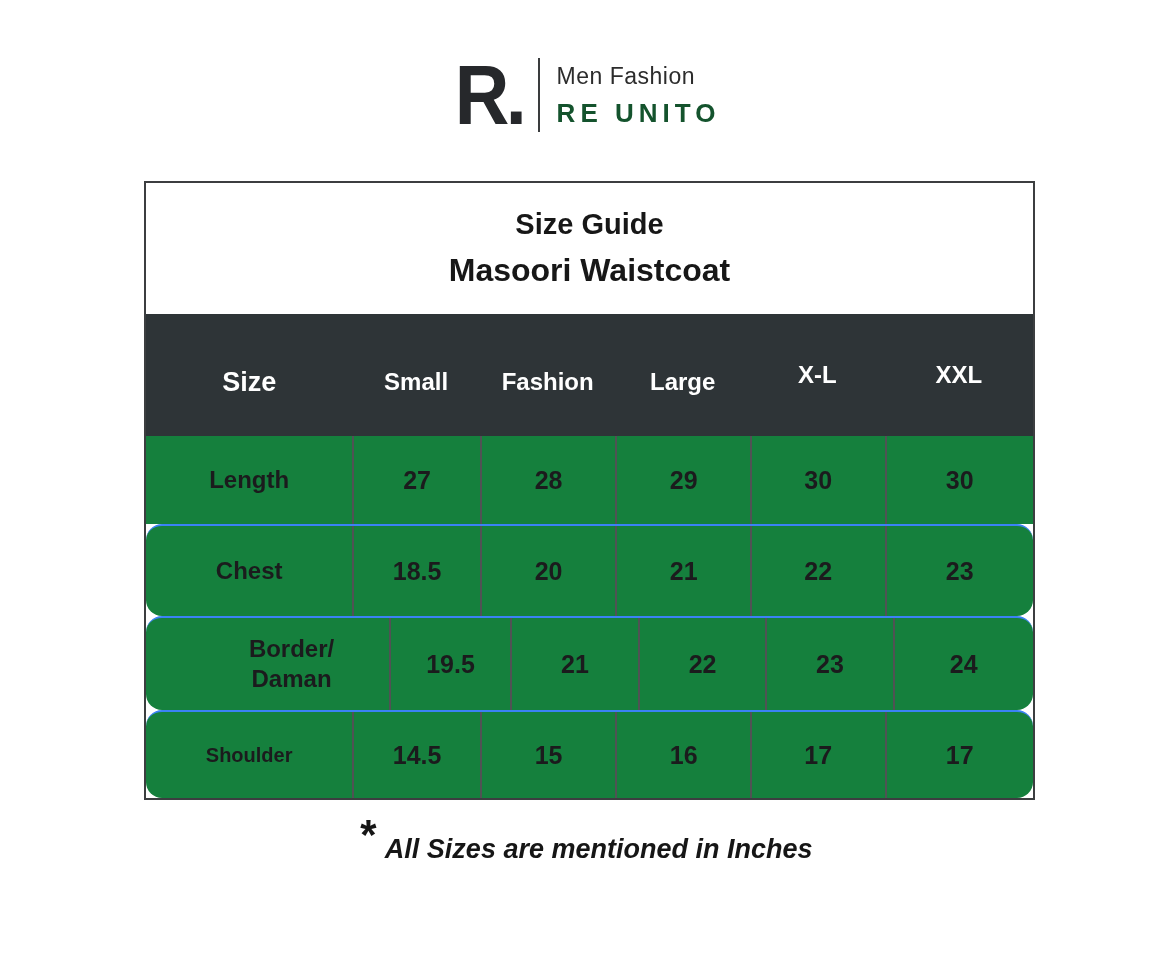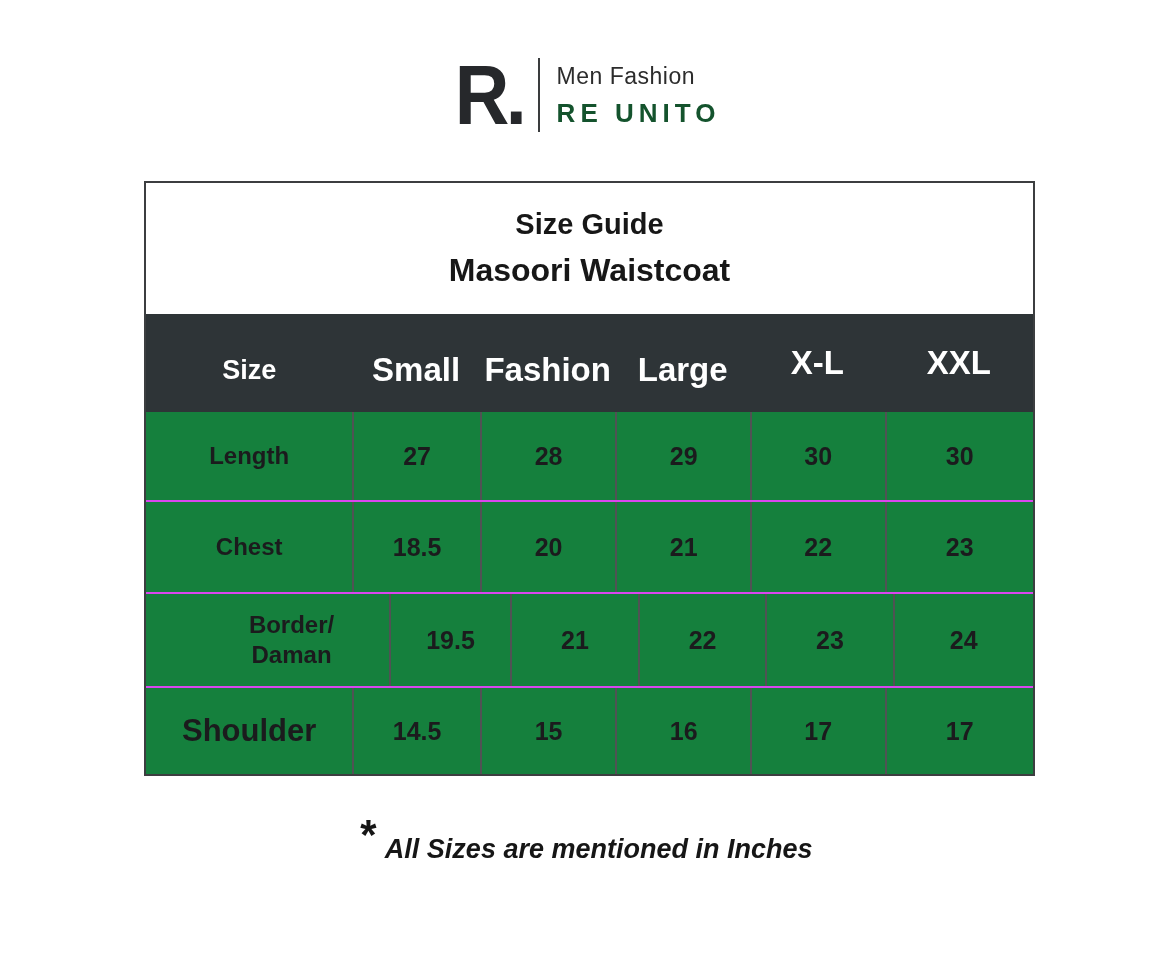--- a/index.html
+++ b/index.html
@@ -49,44 +49,44 @@
     text-align:center;
   }
   .table-title    { font-size:29px; font-weight:bold; color:#171717; }
   .table-subtitle { font-size:32px; font-weight:bold; color:#171717; }
 
   .grid-cols {
     display:grid;
     grid-template-columns:207fr 128fr 136fr 135fr 135fr 149fr;
   }
   .head-row {
-    height:98px;
+    height:122px;
     background:#2e3437;
     align-items:center;
   }
   .head-cell {
-    text-align:center; color:#ffffff; font-weight:bold; font-size:33px;
+    text-align:center; color:#ffffff; font-weight:bold; font-size:24px;
     padding-top:14px;
   }
   .head-cell.first { font-size:27px; }
   .head-cell.raised { padding-top:0; }
 
   .body-row { background:#15803d; }
-  .body-row + .body-row { border-top:2px solid #d946ef; }
+  .body-row + .body-row { border-top:2px solid #3b82f6;border-radius:16px; }
   .row-length   { height:88px; }
   .row-chest    { height:90px; }
   .row-border   { height:92px;padding-left:48px; }
   .row-shoulder { height:86px; }
   .cell {
     display:flex; align-items:center; justify-content:center;
     font-weight:bold; font-size:25px; color:#1b1b1d;
   }
   .cell + .cell { border-left:2px solid #505254; }
   .label-cell { font-size:24px; white-space:pre-line; text-align:center; line-height:1.25; }
-  .row-shoulder .label-cell { font-size:31px; }
+  .row-shoulder .label-cell { font-size:20px; }
 
   
   .footnote {
     position:absolute; top:820px; left:0; width:100%;
     text-align:center; font-weight:bold; font-size:27px; color:#161616;font-style:italic;
   }
   .footnote-mark {
     display:inline-block; font-size:42px;
     transform:translateY(-9px); margin-right:10px;
   }

